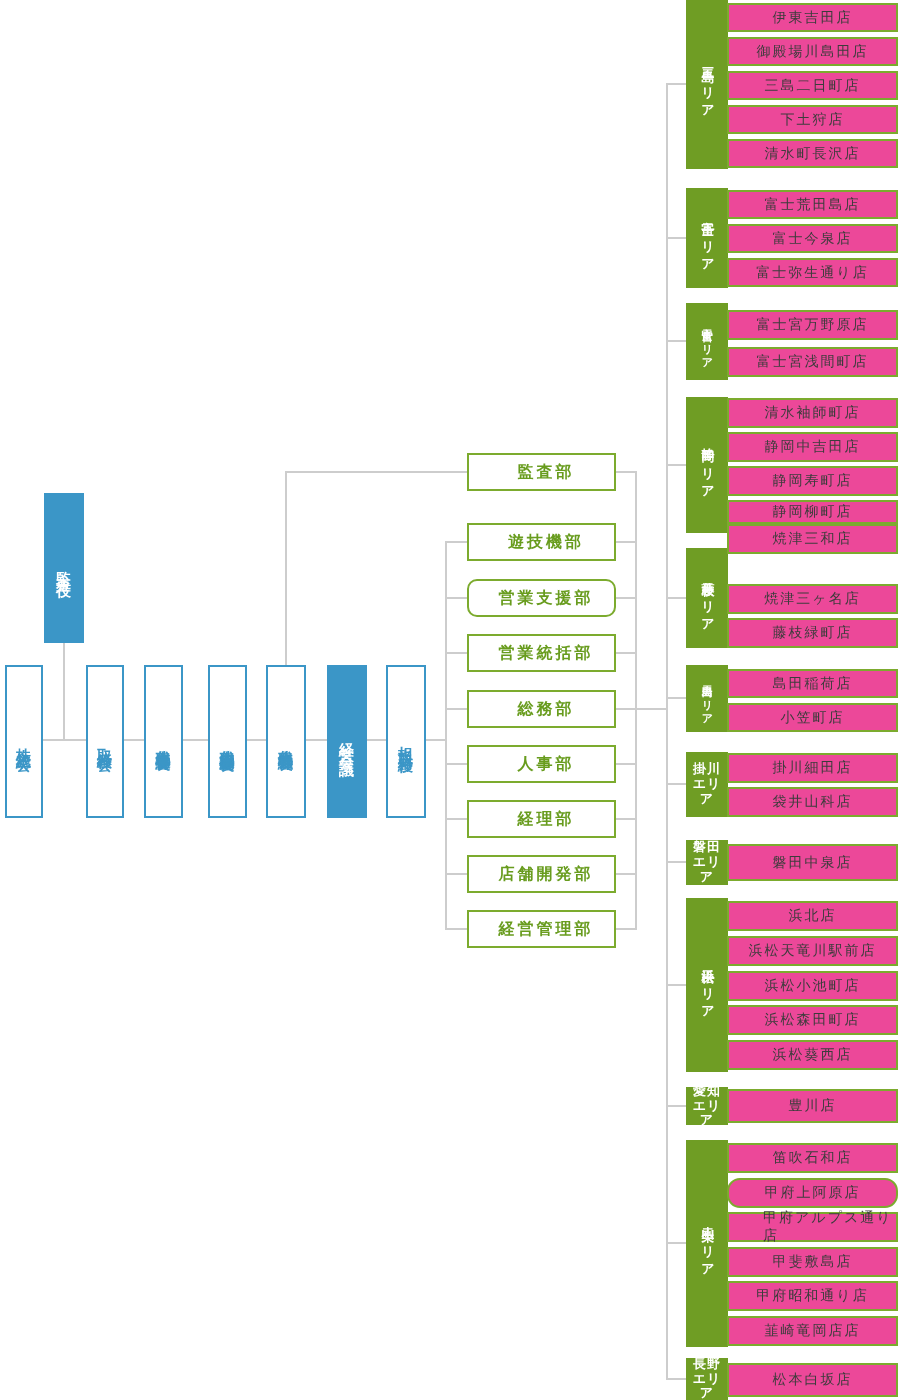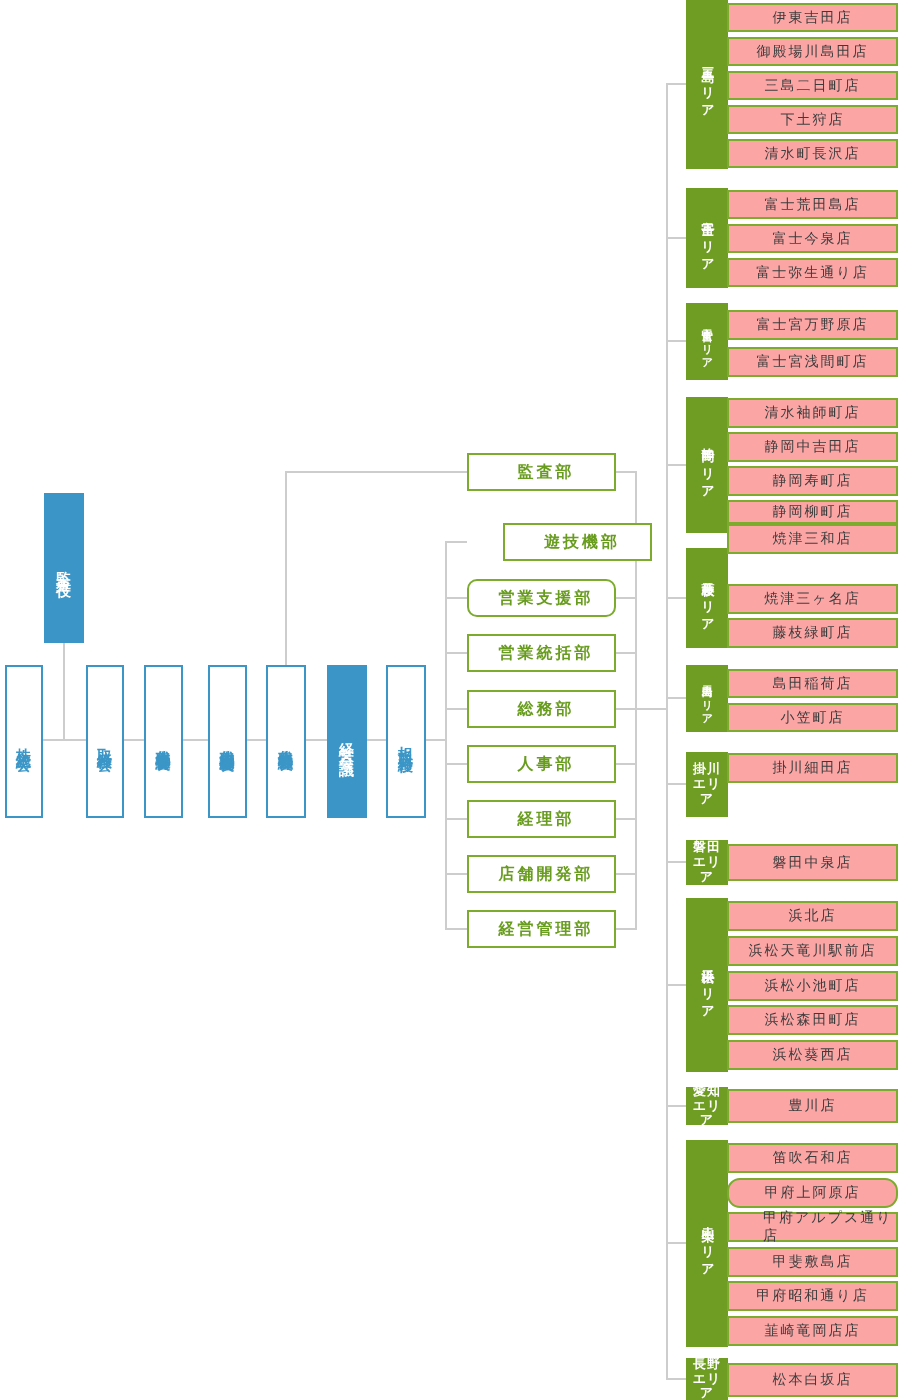--- a/index.html
+++ b/index.html
@@ -31,21 +31,21 @@
     position:absolute;box-sizing:border-box;left:686px;width:42px;
     background:#6f9d24;color:#ffffff;font-weight:bold;
     display:flex;align-items:center;justify-content:center;line-height:1.15;
   }
   .area-label.vert{writing-mode:vertical-rl;text-orientation:upright;font-size:13px;letter-spacing:2px;}
   .area-label.vert.sm{font-size:11px;letter-spacing:1px;}
   .area-label.horiz{font-size:13px;text-align:center;white-space:pre-line;letter-spacing:1px;}
   
   .store{
     position:absolute;box-sizing:border-box;left:727px;width:171px;
-    background:#fca5a5;border:2px solid #7cab2e;color:#3c3c3c;
+    background:#ec4899;border:2px solid #7cab2e;color:#3c3c3c;
     display:flex;align-items:center;justify-content:center;
     font-size:14px;letter-spacing:2px;
   }
 </style>
 </head>
 <body>
 
 <div id="canvas">
 
   <div class="hline" style="left:43px;top:739px;width:43px;"></div>
@@ -100,21 +100,21 @@
 
   <div class="vbox" style="left:5px;top:665px;width:38px;height:153px;">株主総会</div>
   <div class="vbox" style="left:86px;top:665px;width:38px;height:153px;">取締役会</div>
   <div class="vbox" style="left:144px;top:665px;width:39px;height:153px;letter-spacing:1px;">代表取締役会長</div>
   <div class="vbox" style="left:208px;top:665px;width:39px;height:153px;letter-spacing:1px;">代表取締役副会長</div>
   <div class="vbox" style="left:266px;top:665px;width:40px;height:153px;letter-spacing:1px;">代表取締役社長</div>
   <div class="vbox filled" style="left:327px;top:665px;width:40px;height:153px;">経営会議</div>
   <div class="vbox" style="left:386px;top:665px;width:40px;height:153px;">担当取締役</div>
 
   <div class="dept" style="top:453px;">監査部</div>
-  <div class="dept" style="top:523px;margin-left:36px;">遊技機部</div>
+  <div class="dept" style="top:523px;">遊技機部</div>
   <div class="dept" style="top:579px;border-radius:10px;">営業支援部</div>
   <div class="dept" style="top:634px;">営業統括部</div>
   <div class="dept" style="top:690px;">総務部</div>
   <div class="dept" style="top:745px;">人事部</div>
   <div class="dept" style="top:800px;">経理部</div>
   <div class="dept" style="top:855px;">店舗開発部</div>
   <div class="dept" style="top:910px;">経営管理部</div>
 
   <div class="area-label vert" style="top:0px;height:169px;">三島エリア</div>
   <div class="store" style="top:3px;height:29px;">伊東吉田店</div>
@@ -143,20 +143,21 @@
   <div class="store" style="top:584px;height:30px;">焼津三ヶ名店</div>
   <div class="store" style="top:618px;height:30px;">藤枝緑町店</div>
 
   <div class="area-label vert sm" style="top:665px;height:67px;">島田エリア</div>
   <div class="store" style="top:669px;height:29px;">島田稲荷店</div>
   <div class="store" style="top:703px;height:29px;">小笠町店</div>
 
   <div class="area-label horiz" style="top:752px;height:65px;">掛川
 エリア</div>
   <div class="store" style="top:753px;height:30px;">掛川細田店</div>
+  <div class="store" style="top:787px;height:30px;">袋井山科店</div>
 
   <div class="area-label horiz" style="top:840px;height:45px;">磐田
 エリア</div>
   <div class="store" style="top:844px;height:37px;">磐田中泉店</div>
 
   <div class="area-label vert" style="top:898px;height:174px;">浜松エリア</div>
   <div class="store" style="top:901px;height:30px;">浜北店</div>
   <div class="store" style="top:936px;height:30px;">浜松天竜川駅前店</div>
   <div class="store" style="top:971px;height:30px;">浜松小池町店</div>
   <div class="store" style="top:1005px;height:30px;">浜松森田町店</div>

